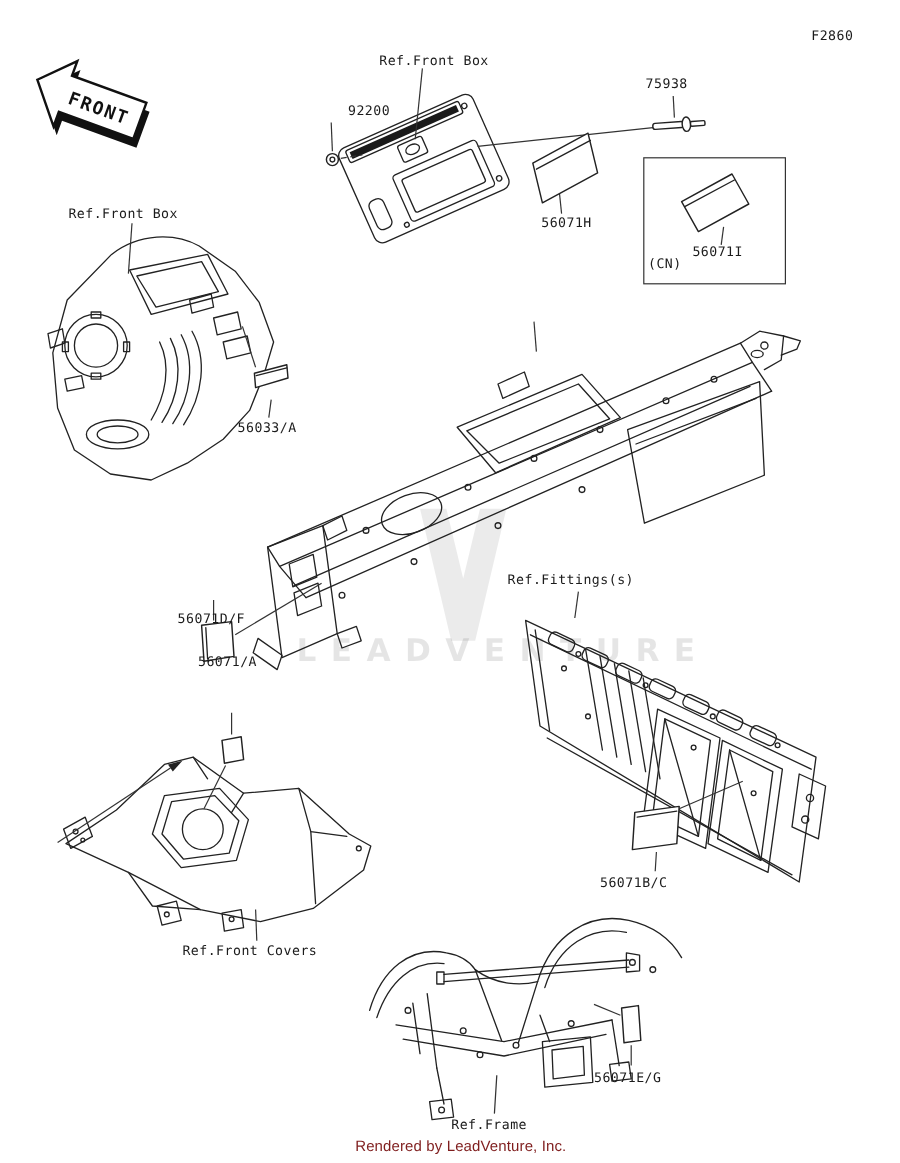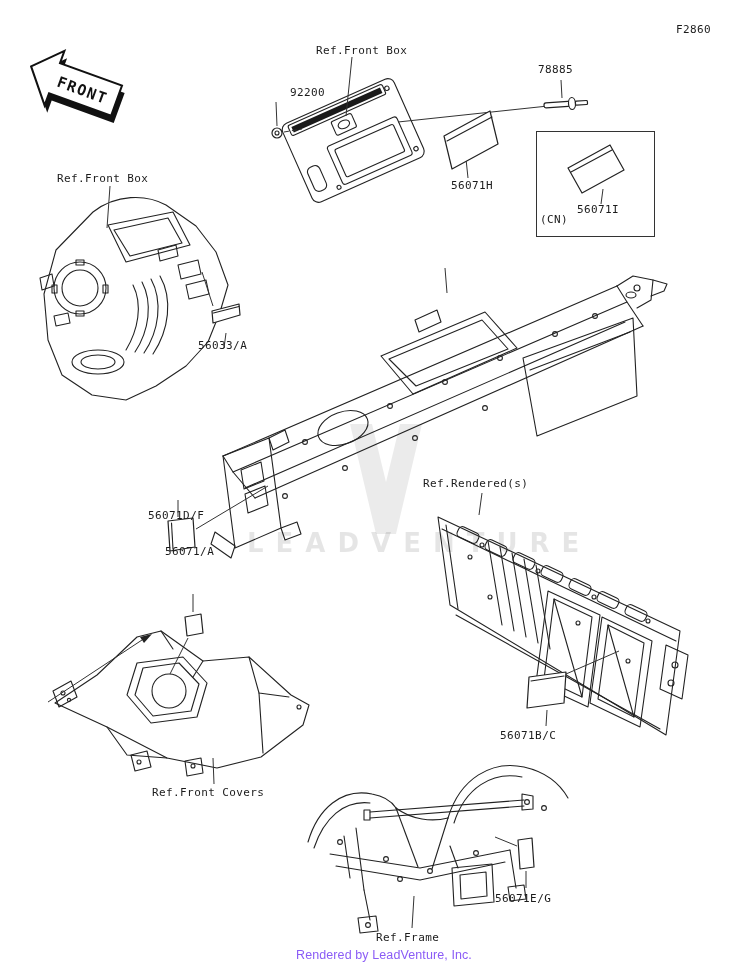--- a/index.html
+++ b/index.html
@@ -14,21 +14,21 @@
   .lbl{position:absolute;font-size:11px;letter-spacing:0.4px;white-space:nowrap;line-height:15px;}
   .part{cursor:pointer;}
   .refblock{position:absolute;text-align:center;}
   .cn-box{position:absolute;left:536px;top:131px;width:117px;height:104px;border:1.2px solid #333;}
   .watermark-text{
     position:absolute;left:247px;top:528px;font-size:26px;font-weight:bold;
     letter-spacing:12px;color:rgba(0,0,0,0.10);font-family:"DejaVu Sans",sans-serif;
   }
   .footer{
     position:absolute;left:296px;top:948px;font-family:"Liberation Sans",sans-serif;
-    font-size:12.5px;color:#8b5cf6;letter-spacing:0.1px;
+    font-size:12.5px;color:#7f1d1d;letter-spacing:0.1px;
   }
 </style>
 </head>
 <body>
 
 <div class="canvas">
 
   <div class="watermark-text">LEADVENTURE</div>
 
   <svg class="artwork" width="750" height="969" viewBox="0 0 750 969">
@@ -258,29 +258,29 @@
   </svg>
 
   <div class="cn-box"></div>
 
   <div class="lbl" style="left:676px;top:22px;">F2860</div>
 
   <div class="lbl" style="left:316px;top:43px;">Ref.Front Box</div>
   <div class="lbl" style="left:57px;top:171px;">Ref.Front Box</div>
 
 
-  <div class="lbl" style="left:423px;top:476px;">Ref.Rendered(s)</div>
+  <div class="lbl" style="left:423px;top:476px;">Ref.Fittings(s)</div>
   <div class="lbl" style="left:152px;top:785px;">Ref.Front Covers</div>
   <div class="lbl" style="left:376px;top:930px;text-align:center;">Ref.Frame</div>
 
   <div class="lbl part" style="left:252px;top:85px;margin-left:38px;">92200</div>
-  <div class="lbl part" style="left:538px;top:62px;">78885</div>
+  <div class="lbl part" style="left:538px;top:62px;">75938</div>
   <div class="lbl part" style="left:451px;top:178px;">56071H</div>
   <div class="lbl part" style="left:577px;top:202px;">56071I</div>
   <div class="lbl" style="left:540px;top:212px;">(CN)</div>
-  <div class="lbl part" style="left:198px;top:338px;">56033/A</div>
+  <div class="lbl part" style="left:198px;top:349px;">56033/A</div>
   <div class="lbl part" style="left:148px;top:508px;">56071D/F</div>
   <div class="lbl part" style="left:165px;top:544px;">56071/A</div>
   <div class="lbl part" style="left:500px;top:728px;">56071B/C</div>
   <div class="lbl part" style="left:495px;top:891px;">56071E/G</div>
 
   <div class="footer">Rendered by LeadVenture, Inc.</div>
 </div>
 
 </body></html>

